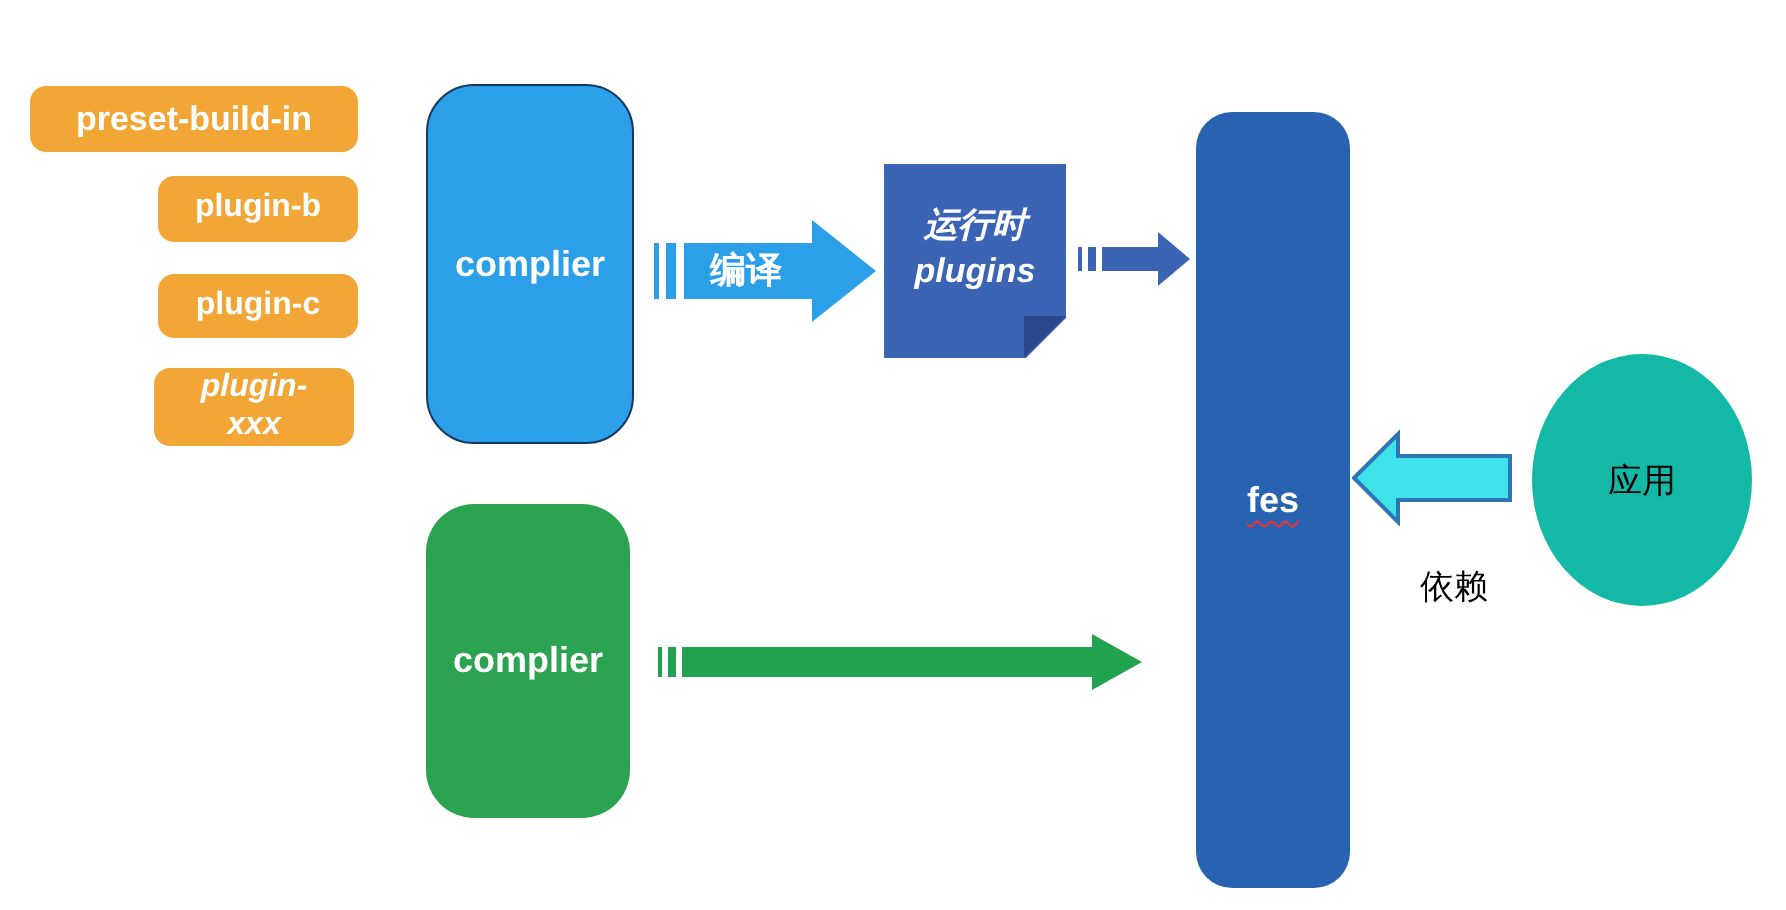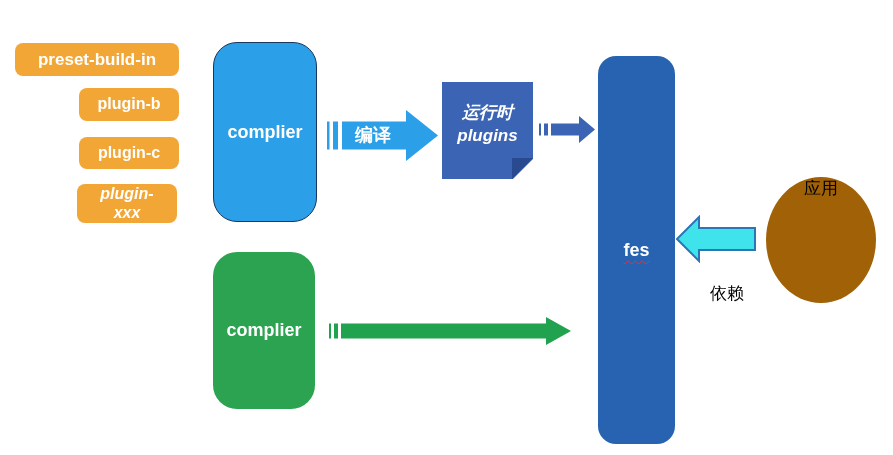--- a/index.html
+++ b/index.html
@@ -49,22 +49,22 @@
   
   .arrow{position:absolute;}
   .arrow-label{position:absolute;color:#fff;font-weight:700;text-align:center;}
   .lbl-compile{left:342px;top:121px;width:62px;height:28px;font-size:18px;
                display:flex;align-items:center;justify-content:center;}
   .lbl-depends{left:700px;top:227px;width:54px;height:36px;font-size:17px;color:#000;
                font-weight:400;display:flex;align-items:center;justify-content:center;margin-top:48px;}
 
   
   .app{position:absolute;left:766px;top:177px;width:110px;height:126px;
-       background:#a16207;border-radius:50%;
-       display:flex;justify-content:center;
+       background:#14b8a6;border-radius:50%;
+       display:flex;align-items:center;justify-content:center;
        color:#000;font-size:17px;}
 </style>
 </head>
 <body>
 
 <div class="canvas">
 
   <div class="chip chip-1">
     <span>preset-build-in</span>
   </div>

